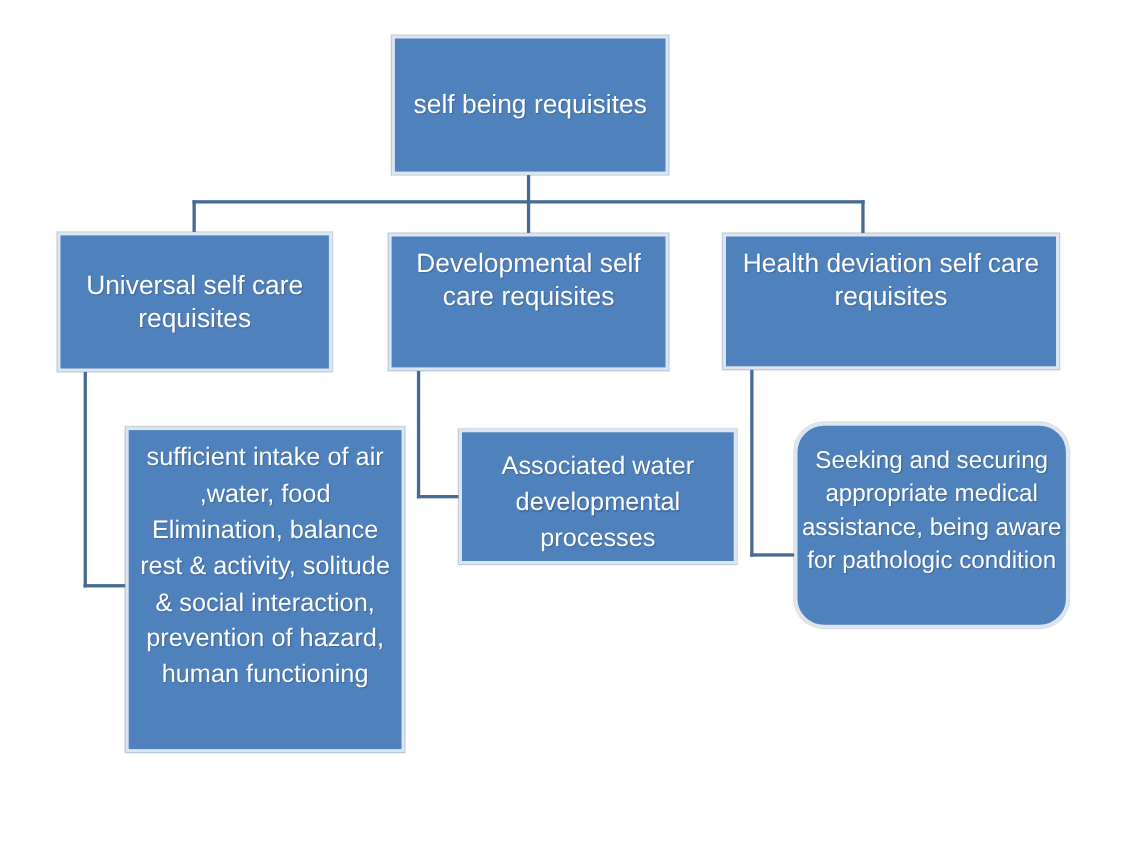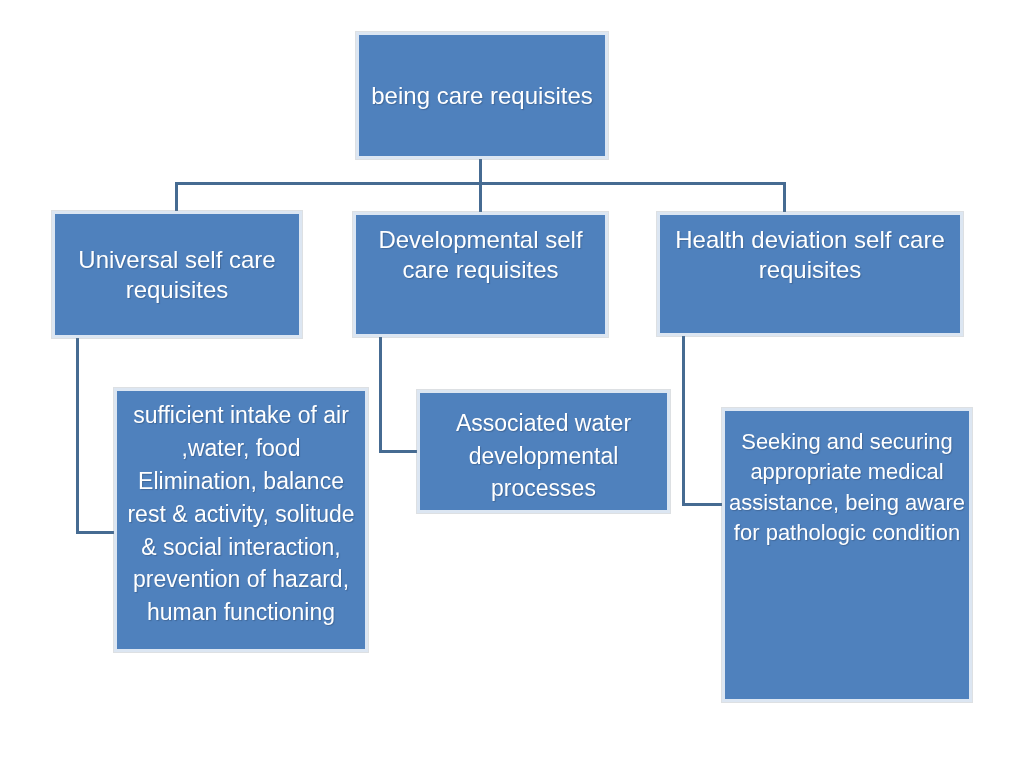--- a/index.html
+++ b/index.html
@@ -63,41 +63,41 @@
   <div class="line" style="left:783px; top:182px; width:3px;  height:31px;"></div>
 
   <div class="line" style="left:76px;  top:337px; width:3px;  height:197px;"></div>
   <div class="line" style="left:76px;  top:531px; width:39px; height:3px;"></div>
   <div class="line" style="left:379px; top:336px; width:3px;  height:117px;"></div>
   <div class="line" style="left:379px; top:450px; width:40px; height:3px;"></div>
   <div class="line" style="left:682px; top:335px; width:3px;  height:171px;"></div>
   <div class="line" style="left:682px; top:503px; width:42px; height:3px;"></div>
 
   <div class="node v-center fs-24" style="left:356px; top:32px; width:252px; height:127px;">
-    <div class="label">being care requisites</div>
+    <div class="label">self being requisites</div>
   </div>
 
   <div class="node v-top pt-10 fs-24" style="left:353px; top:212px; width:255px; height:125px;">
     <div class="label">Developmental self care requisites</div>
   </div>
 
   <div class="node v-center fs-24" style="left:52px; top:211px; width:250px; height:127px;">
     <div class="label">Universal self care requisites</div>
   </div>
 
   <div class="node v-top pt-10 fs-24" style="left:657px; top:212px; width:306px; height:124px;">
     <div class="label">Health deviation self care requisites</div>
   </div>
 
-  <div class="node leaf v-top pt-8 fs-23" style="left:114px; top:388px; width:254px; height:264px;">
+  <div class="node leaf v-top pt-8 fs-23" style="left:114px; top:388px; width:254px; height:296px;">
     <p>sufficient intake of air ,water, food</p>
     <p>Elimination, balance rest &amp; activity, solitude &amp; social interaction, prevention of hazard, human functioning</p>
   </div>
 
   <div class="node leaf v-top pt-14 fs-23" style="left:417px; top:390px; width:253px; height:123px;">
     <p>Associated water developmental processes</p>
   </div>
 
-  <div class="node leaf v-top pt-16 fs-22" style="left:722px; top:408px; width:250px; height:294px;">
+  <div class="node leaf v-top pt-16 fs-22" style="left:722px; top:384px; width:250px; height:187px;border-radius:27px;">
     <p>Seeking and securing appropriate medical assistance, being aware for pathologic condition</p>
   </div>
 
 </div>
 
 </body></html>

